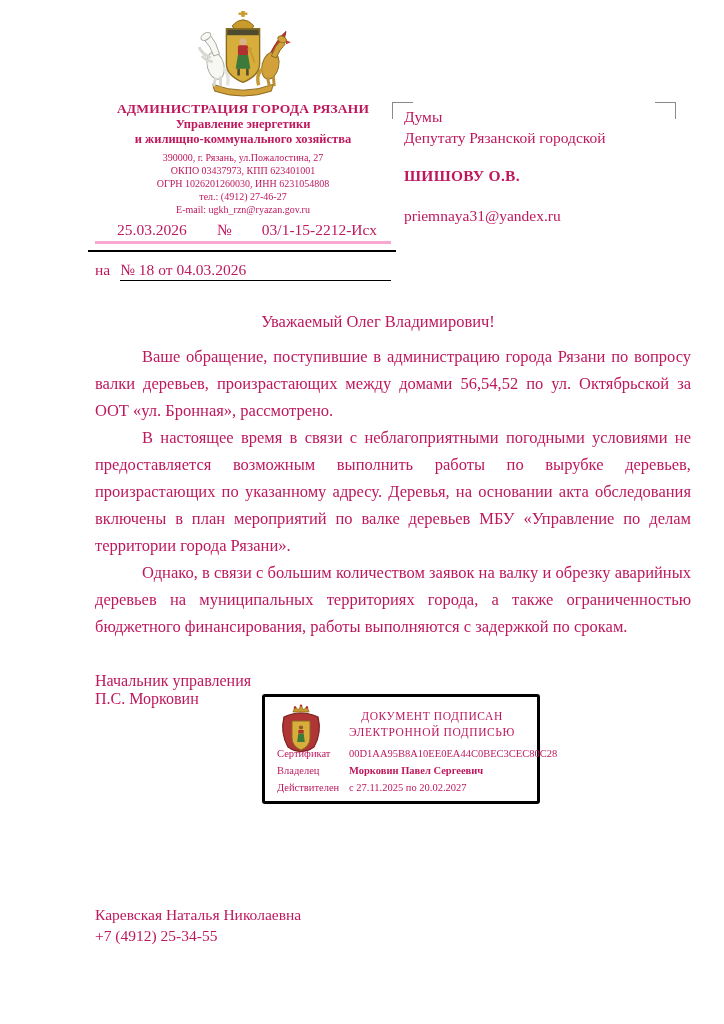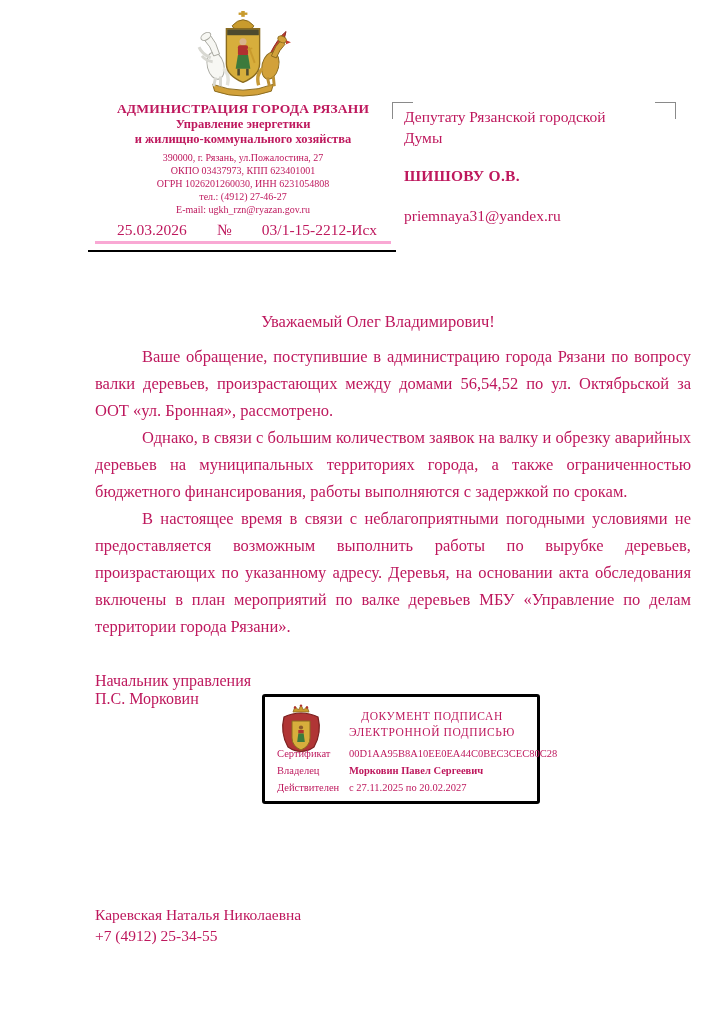--- a/index.html
+++ b/index.html
@@ -114,37 +114,41 @@
       <div>E-mail: ugkh_rzn@ryazan.gov.ru</div>
     </div>
 
     <div class="outgoing-row">
       <span>25.03.2026</span>
       <span>№</span>
       <span>03/1-15-2212-Исх</span>
     </div>
     <div class="rule"></div>
 
+    <div class="ref-row">
+      <span class="ref-prefix">на</span>
+      <span class="ref-value">№ 18 от 04.03.2026</span>
+    </div>
   </div>
 
   <div class="recipient">
     <span class="corner tl"></span>
     <span class="corner tr"></span>
+    <div>Думы</div>
     <div>Депутату Рязанской городской</div>
-    <div>Думы</div>
     <div class="rcpt-name">ШИШОВУ О.В.</div>
     <div class="rcpt-email">priemnaya31@yandex.ru</div>
   </div>
 
   <div class="salutation">Уважаемый Олег Владимирович!</div>
 
   <div class="letter-body">
     <p>Ваше обращение, поступившие в администрацию города Рязани по вопросу валки деревьев, произрастающих между домами 56,54,52 по ул. Октябрьской за ООТ «ул. Бронная», рассмотрено.</p>
+    <p>В настоящее время в связи с неблагоприятными погодными условиями не предоставляется возможным выполнить работы по вырубке деревьев, произрастающих по указанному адресу. Деревья, на основании акта обследования включены в план мероприятий по валке деревьев МБУ «Управление по делам территории города Рязани».</p>
     <p>Однако, в связи с большим количеством заявок на валку и обрезку аварийных деревьев на муниципальных территориях города, а также ограниченностью бюджетного финансирования, работы выполняются с задержкой по срокам.</p>
-    <p>В настоящее время в связи с неблагоприятными погодными условиями не предоставляется возможным выполнить работы по вырубке деревьев, произрастающих по указанному адресу. Деревья, на основании акта обследования включены в план мероприятий по валке деревьев МБУ «Управление по делам территории города Рязани».</p>
   </div>
 
   <div class="signature-row">
     <span>Начальник управления</span>
     <span>П.С. Морковин</span>
   </div>
 
   <div class="stamp">
     <svg class="stamp-arms" width="46" height="54" viewBox="0 0 46 54">
       <g>

